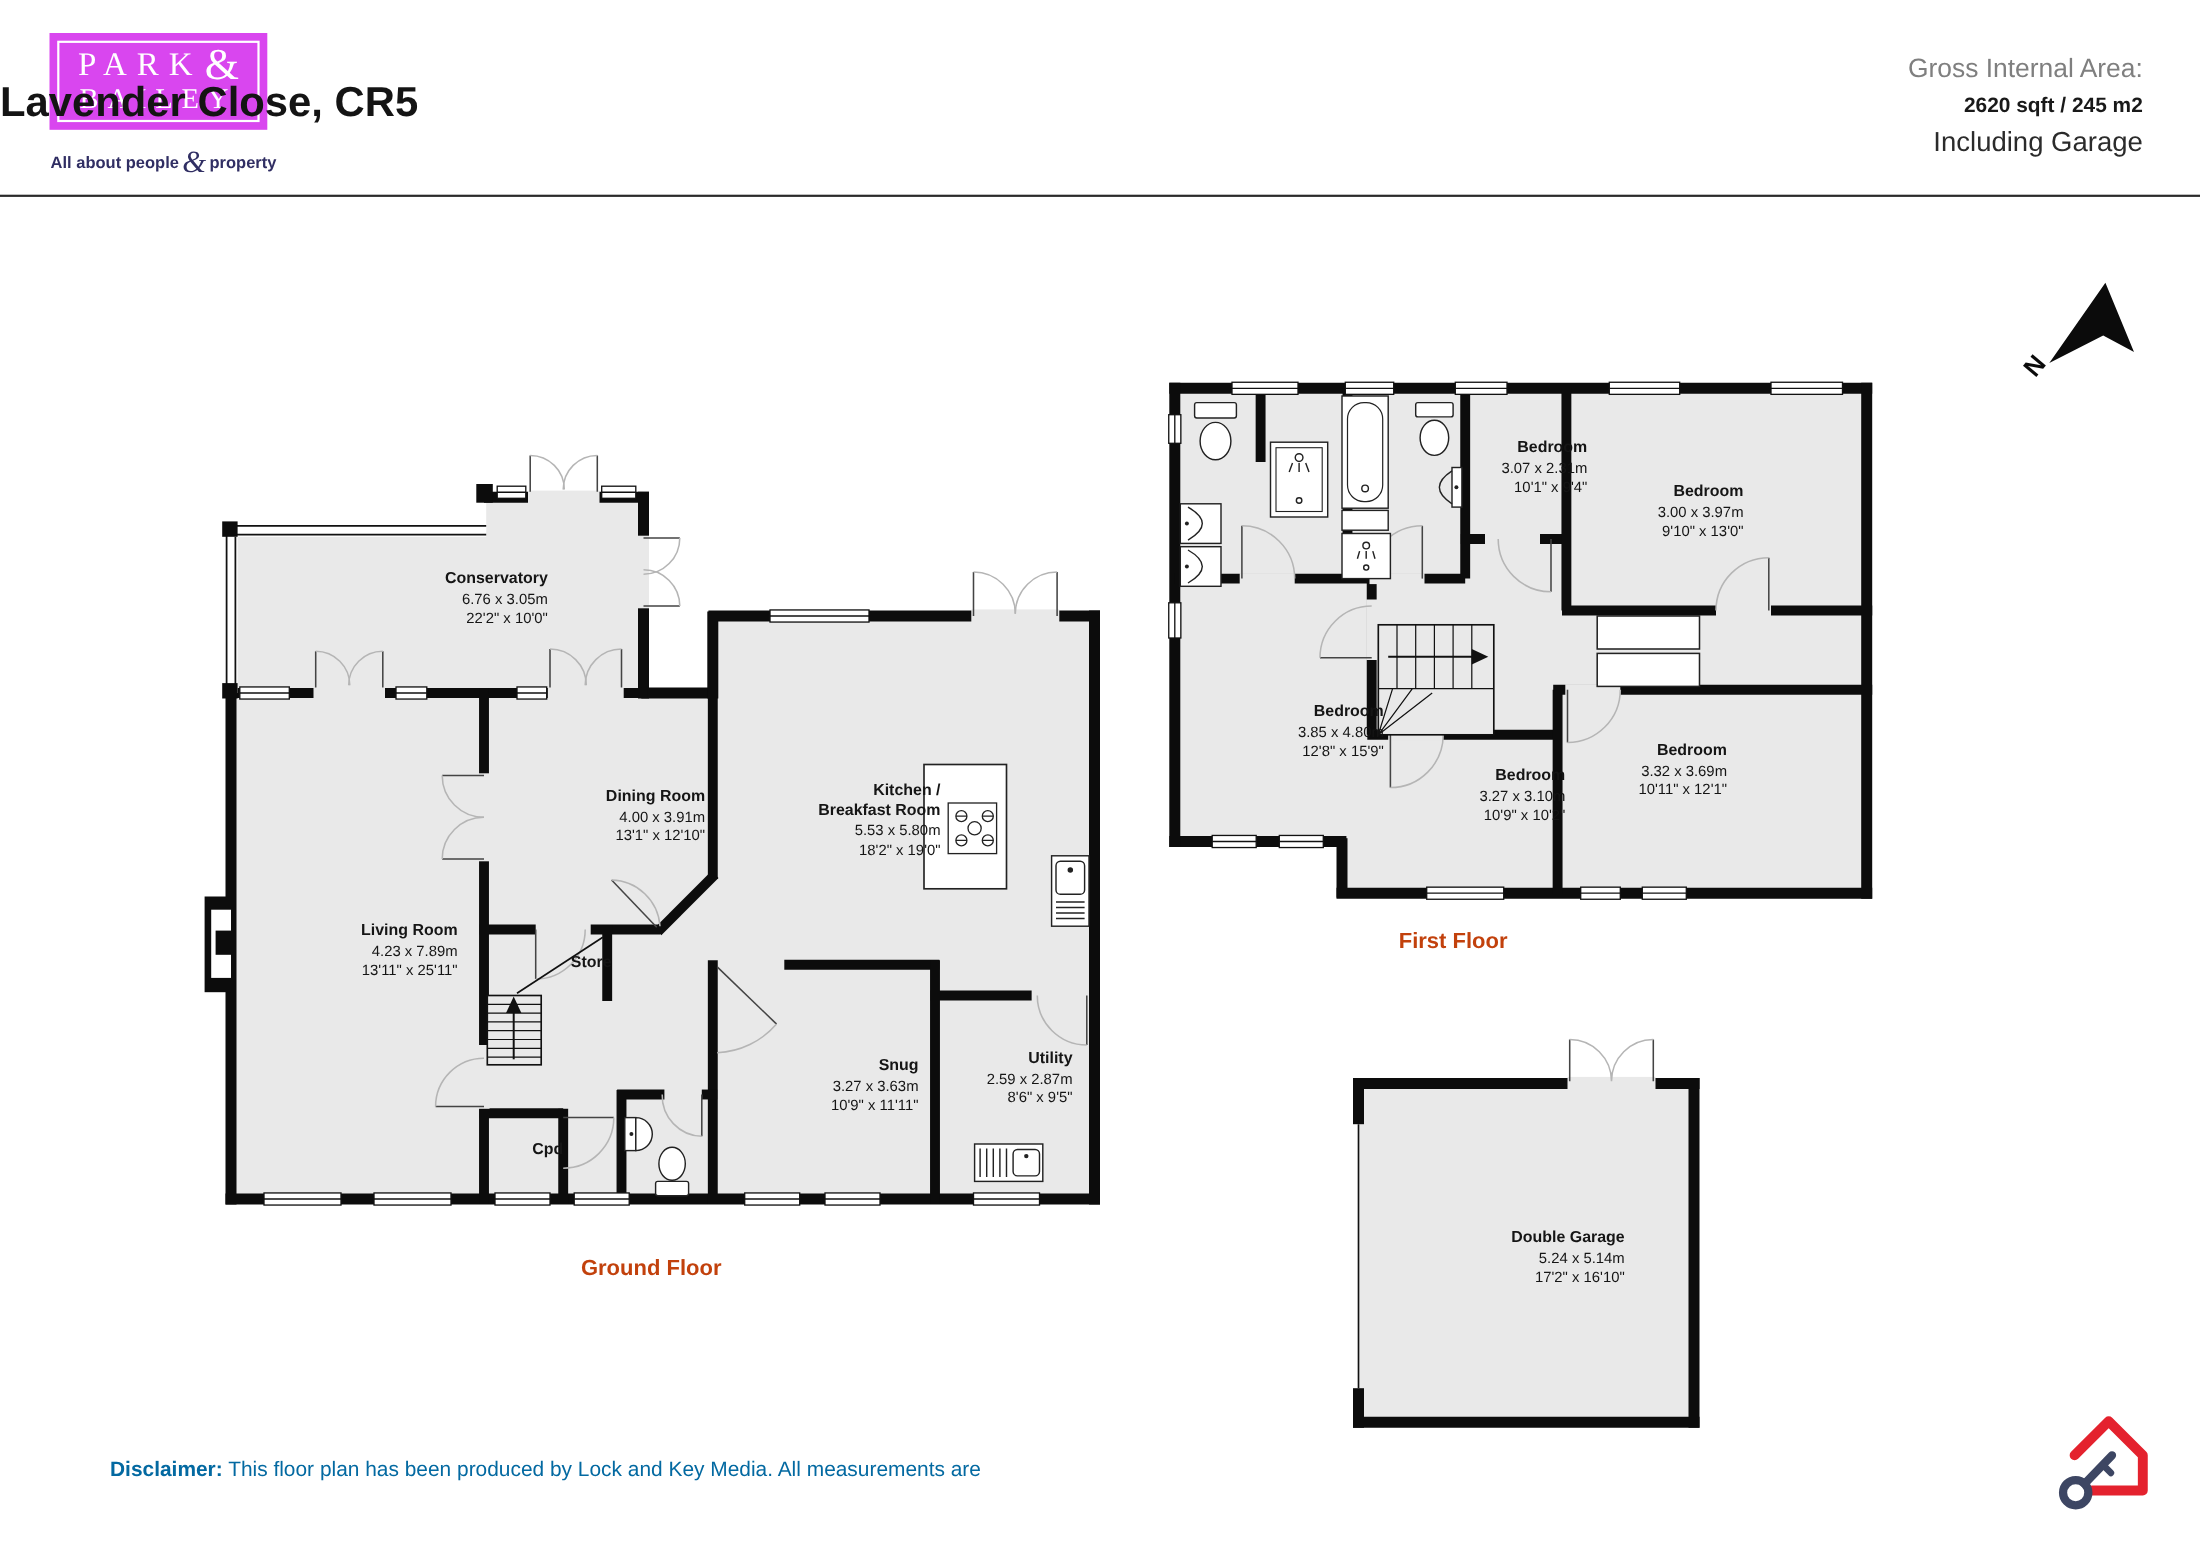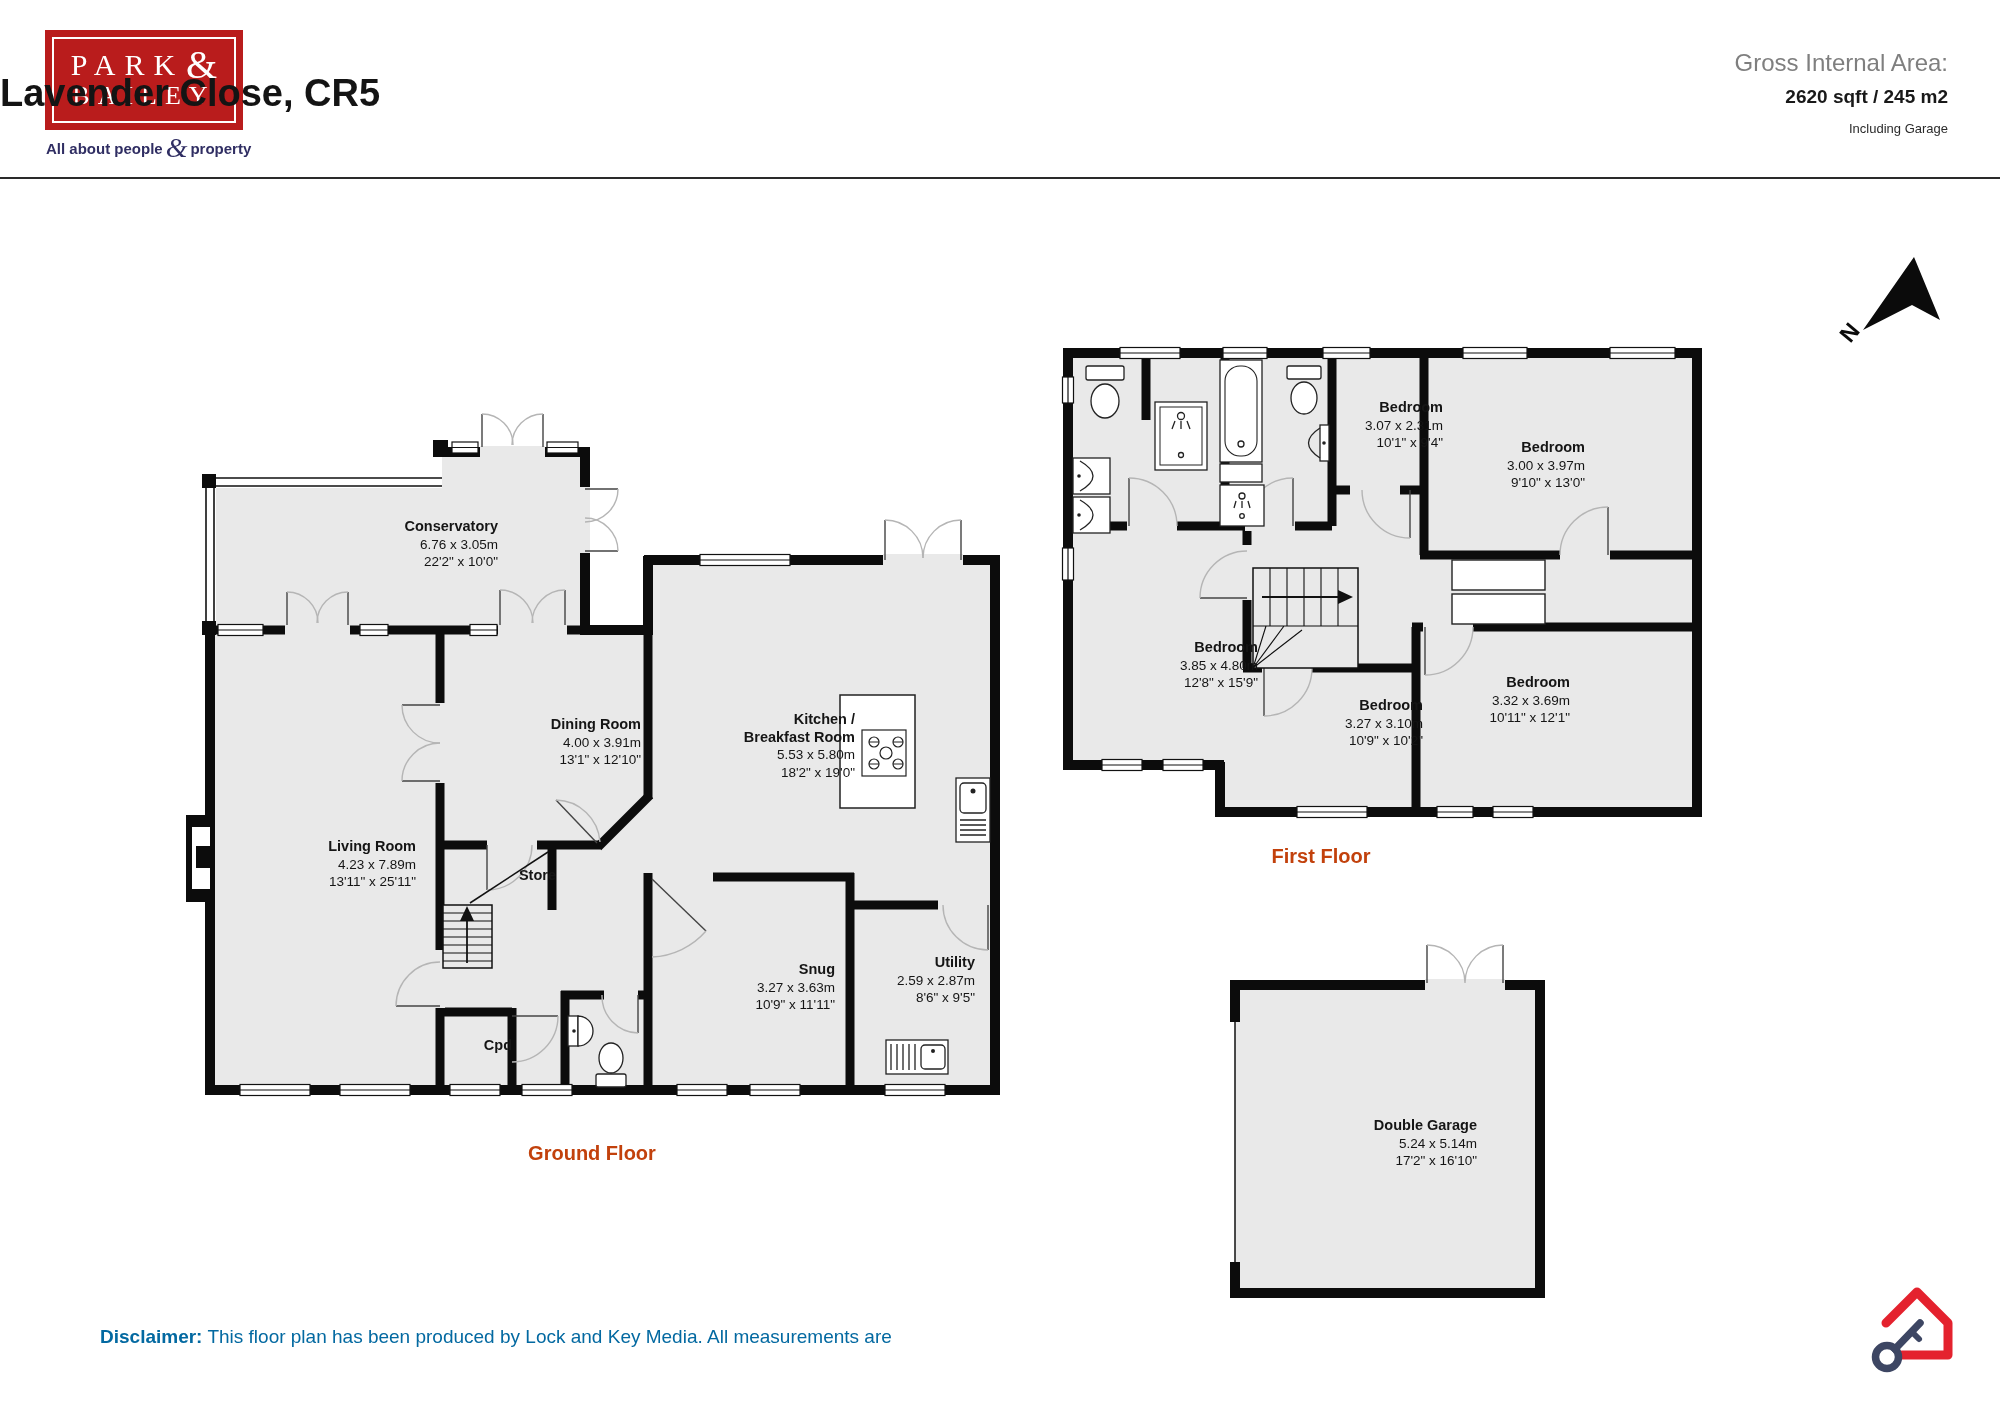--- a/index.html
+++ b/index.html
@@ -1,34 +1,34 @@
 <!DOCTYPE html>
 <html><head>
 <meta charset="utf-8">
 <style>
   html,body{margin:0;padding:0}
   body{width:2000px;height:1414px;background:#ffffff;position:relative;
        font-family:"Liberation Sans",sans-serif;color:#161616;overflow:hidden}
   
-  .logo-box{position:absolute;left:45px;top:30px;width:198px;height:100px;background:#b91c1c}
+  .logo-box{position:absolute;left:45px;top:30px;width:198px;height:88px;background:#d946ef}
   .logo-inner{position:absolute;left:7px;top:7px;right:7px;bottom:7px;border:2px solid #ffffff;
               display:flex;flex-direction:column;align-items:center;justify-content:center;
               color:#fff;font-family:"Liberation Serif",serif}
   .logo-l1{font-size:30px;letter-spacing:9px;line-height:32px;display:flex;align-items:center}
   .logo-l1 .amp{font-size:40px;letter-spacing:0;margin-left:2px}
   .logo-l2{font-size:26px;letter-spacing:8px;line-height:30px}
   .tagline{position:absolute;left:46px;top:138px;width:260px;color:#302e63;font-size:15px;font-weight:bold;
            display:flex;align-items:center;gap:3px}
   .tagline .amp{font-family:"Liberation Serif",serif;font-style:italic;font-size:28px;font-weight:normal;line-height:20px}
   .page-title{position:absolute;left:0;top:72px;width:1644px;text-align:left;
               font-size:38px;font-weight:bold;color:#141414}
   .area-block{position:absolute;right:52px;top:48px;text-align:right}
   .area-label{font-size:24px;color:#7f7f7f;line-height:30px}
   .area-value{font-size:19px;font-weight:bold;color:#191919;line-height:38px}
-  .area-note{font-size:13px;color:#2b2b2b;line-height:26px}
+  .area-note{font-size:25px;color:#2b2b2b;line-height:26px}
   .divider{position:absolute;left:0;top:177px;width:2000px;height:2px;background:#2a2a2a}
   
   .room-label{position:absolute;text-align:right;color:#151515}
   .room-label .rn{font-weight:bold;font-size:14.5px;line-height:17.5px}
   .room-label .rd{font-size:13.5px;line-height:17.5px}
   .floor-caption{position:absolute;width:220px;text-align:center;font-weight:bold;font-size:20px;color:#c2410c}
   
   .disclaimer{position:absolute;left:100px;top:1304px;width:980px;font-size:19px;line-height:27px;color:#0369a1}
   svg.plan{position:absolute;left:0;top:0}
 </style>

